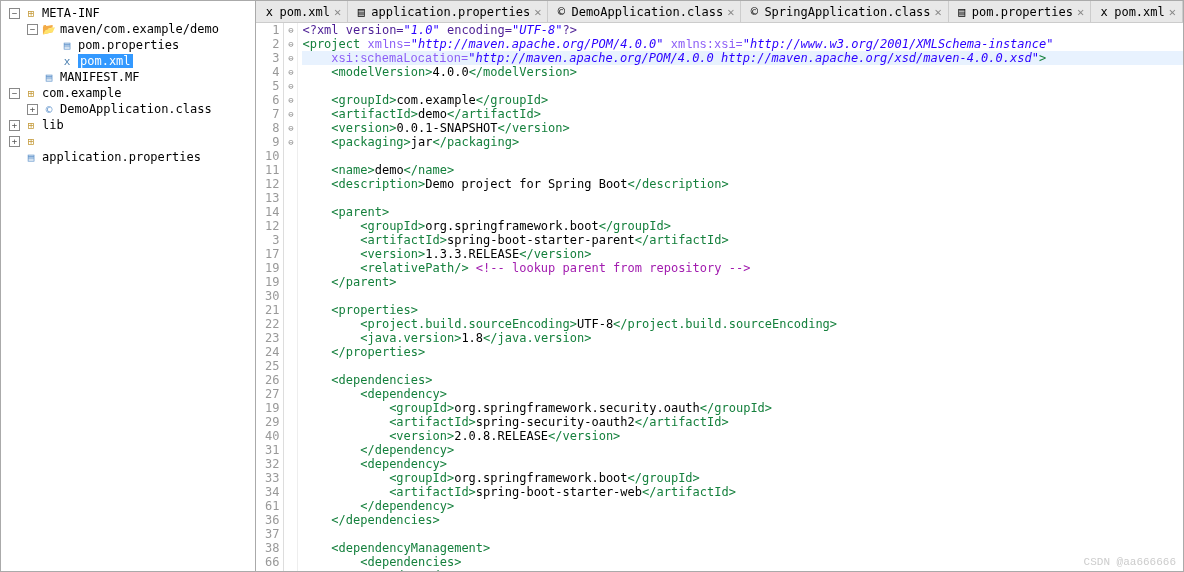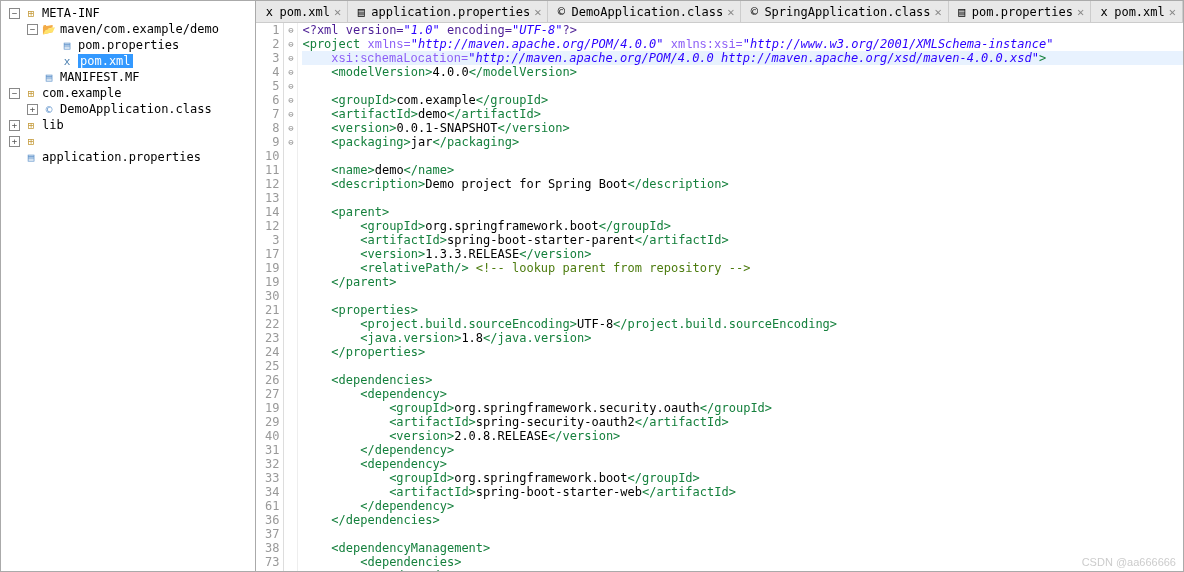--- a/index.html
+++ b/index.html
@@ -24,23 +24,23 @@
 .tab-close { margin-left: 4px; color: #888; }
 .editor { flex: 1; display: flex; overflow: hidden; font-family: Consolas, monospace; font-size: 12px; }
 .gutter { width: 28px; background: #fff; border-right: 1px solid #ddd; text-align: right; padding-right: 4px; color: #999; line-height: 14px; user-select: none; }
 .fold-gutter { width: 14px; background: #fff; border-right: 1px solid #eee; line-height: 14px; text-align: center; color: #888; font-size: 9px; }
 .code { flex: 1; overflow: auto; line-height: 14px; white-space: pre; padding-left: 4px; }
 .code .ln { height: 14px; }
 .code .hl { background: #e8f2fe; }
 .tag { color: #15803d; }
 .attr { color: #8b5cf6; font-family: Liberation Mono, monospace; }
 .str { color: #2a00ff; font-style: italic; }
-.cmt { color: #4d7c0f; }
+.cmt { color: #a21caf; }
 .decl { color: #4c1d95; }
-.watermark { position: absolute; bottom: 4px; right: 8px; color: #ccc; font-size: 11px; }
+.watermark { position: absolute; bottom: 4px; right: 8px; color: #ccc; font-size: 11px; font-family: Liberation Mono, monospace; }
 </style>
 </head>
 <body>
 
 <div class="container">
   <div class="left-pane">
     <div class="tree" id="tree">
         <div class="tree-node" style="padding-left: 8px;">
           <span class="toggle">−</span>
           <span class="icon pkg">⊞</span>
@@ -158,21 +158,21 @@
           <div>29</div>
           <div>40</div>
           <div>31</div>
           <div>32</div>
           <div>33</div>
           <div>34</div>
           <div>61</div>
           <div>36</div>
           <div>37</div>
           <div>38</div>
-          <div>73</div>
+          <div>66</div>
           <div>40</div>
         </div>
       <div class="fold-gutter" id="fold">
           <div></div>
           <div>⊖</div>
           <div></div>
           <div></div>
           <div></div>
           <div></div>
           <div></div>

